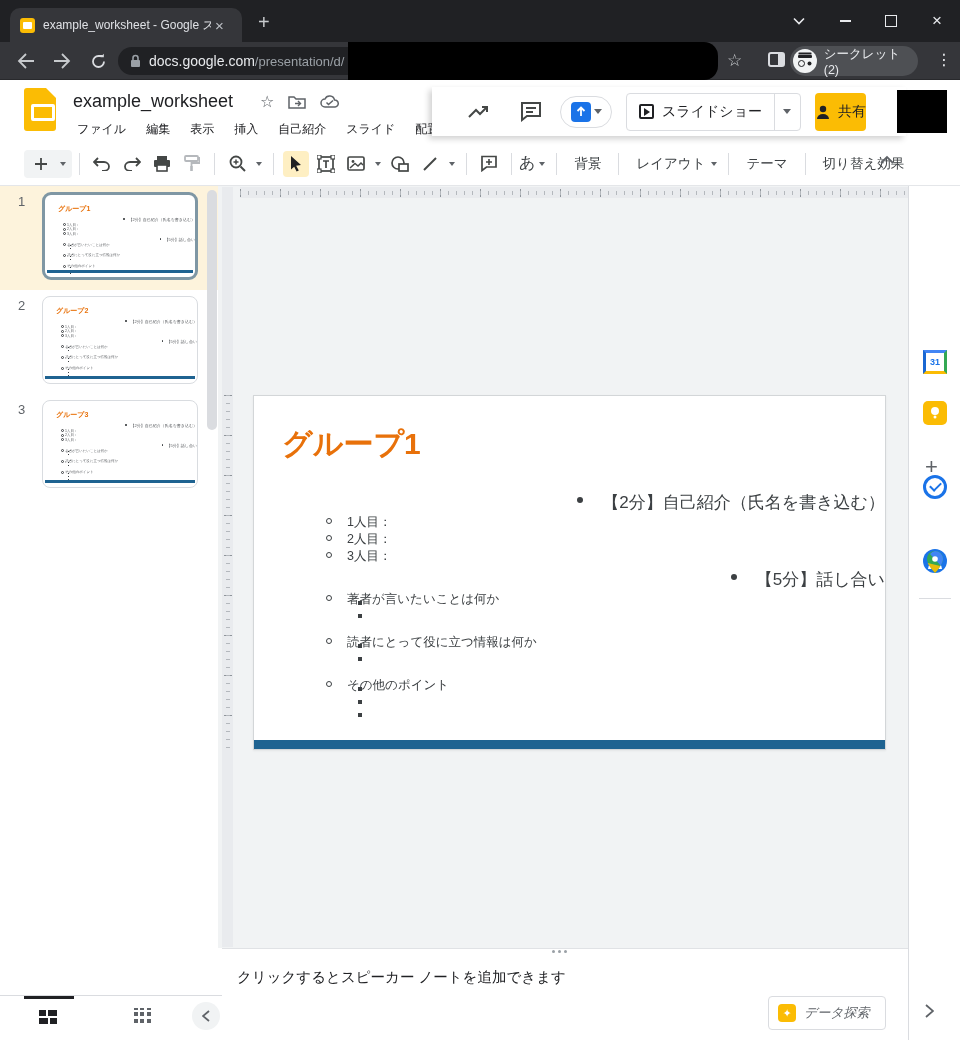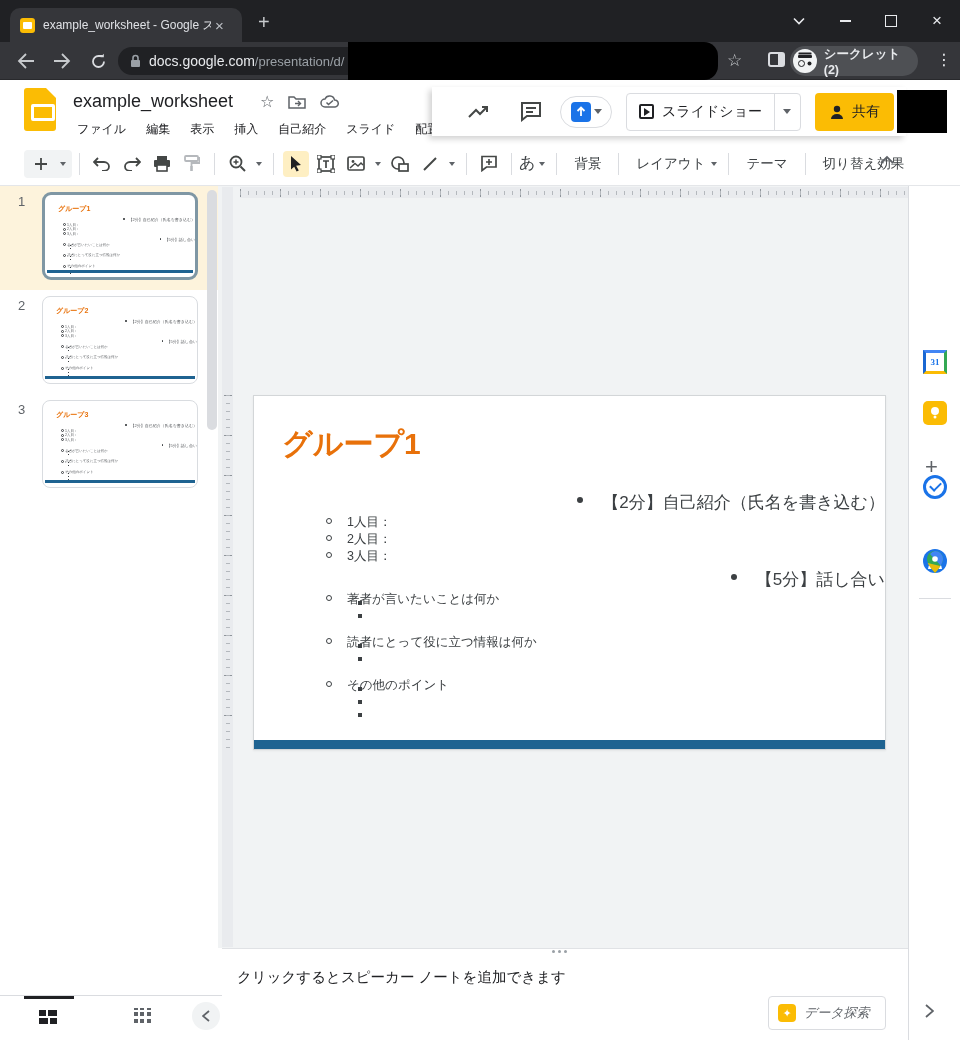--- a/index.html
+++ b/index.html
@@ -26,21 +26,21 @@
   .url-domain { color:#e8eaed; font-size:14px; margin-left:8px; white-space:nowrap; }
   .url-path { color:#9aa0a6; font-size:13px; white-space:nowrap; }
   .url-redact { position:absolute; left:348px; top:42px; width:370px; height:38px; background:#000; }
   .star-ic { position:absolute; left:727px; top:50px; color:#c7cacd; font-size:17px; }
   .sidepanel-ic { position:absolute; left:768px; top:52px; width:17px; height:15px; border:2px solid #dadce0; border-radius:3px; }
   .sidepanel-ic::after { content:""; position:absolute; right:0; top:0; width:5px; height:11px; background:#dadce0; }
   .incog-pill { position:absolute; left:790px; top:46px; width:128px; height:30px; background:#4e5054; border-radius:15px; display:flex; align-items:center; }
   .incog-circle { width:24px; height:24px; border-radius:50%; background:#f1f3f4; margin-left:3px; position:relative; }
   .incog-circle::before { content:""; position:absolute; left:5px; top:6px; width:14px; height:3px; background:#202124; border-radius:1px; box-shadow:0 -3px 0 -0.5px #202124; }
   .incog-circle::after { content:""; position:absolute; left:5px; top:11px; width:5px; height:5px; border:1.5px solid #202124; border-radius:50%; box-shadow:8px 0 0 -1.5px #202124; background:transparent; }
-  .incog-label { color:#e8eaed; font-size:12.5px; margin-left:7px;font-weight:bold; }
+  .incog-label { color:#e8eaed; font-size:12.5px; margin-left:7px; }
   .menu3dots { position:absolute; left:936px; top:50px; color:#e8eaed; font-size:16px; letter-spacing:0; }
 
   
   .app-header { position:absolute; left:0; top:80px; width:960px; height:62px; background:#fff; }
   .slides-logo { position:absolute; left:24px; top:88px; width:32px; height:43px; background:#fbbc04; border-radius:3px; }
   .slides-logo::before { content:""; position:absolute; right:0; top:0; border-style:solid; border-width:0 10px 10px 0; border-color:transparent #fff transparent transparent; }
   .slides-logo::after { content:""; position:absolute; left:7px; top:16px; width:18px; height:11px; border:3px solid #fff; border-radius:2px; }
   .doc-title { position:absolute; left:73px; top:91px; font-size:18px; color:#202124; }
   .title-ics { position:absolute; left:260px; top:92px; display:flex; gap:14px; color:#5f6368; font-size:16px; align-items:center; }
   .menubar { position:absolute; left:71px; top:119px; display:flex; gap:8px; }
@@ -50,21 +50,21 @@
   .hc-ic { width:26px; height:26px; display:flex; align-items:center; justify-content:center; }
   .present-pill { width:52px; height:32px; border:1px solid #dadce0; border-radius:16px; display:flex; align-items:center; justify-content:center; gap:3px; margin-left:16px; }
   .present-box { width:20px; height:20px; background:#1a73e8; border-radius:4px; display:flex; align-items:center; justify-content:center; }
   .caret { width:0; height:0; border-left:4px solid transparent; border-right:4px solid transparent; border-top:5px solid #5f6368; }
   .slideshow-btn { height:38px; border:1px solid #dadce0; border-radius:4px; display:flex; align-items:center; margin-left:14px; background:#fff; }
   .ss-main { display:flex; align-items:center; gap:8px; padding:0 12px; }
   .ss-icon { width:15px; height:15px; border:2px solid #202124; border-radius:2px; display:flex; align-items:center; justify-content:center; }
   .ss-icon::after { content:""; border-left:6px solid #202124; border-top:4px solid transparent; border-bottom:4px solid transparent; margin-left:1px; }
   .ss-label { font-size:14px; color:#202124; white-space:nowrap; }
   .ss-split { width:26px; height:38px; border-left:1px solid #dadce0; display:flex; align-items:center; justify-content:center; }
-  .share-btn { height:38px; background:#fbbc04; border-radius:4px; display:flex; align-items:center; gap:7px; padding:0 14px; margin-left:14px; }
+  .share-btn { height:38px; background:#fbbc04; border-radius:4px; display:flex; align-items:center; gap:7px; padding:0 0; margin-left:14px; }
   .share-label { font-size:14px; color:#202124; font-weight:500; white-space:nowrap; }
   .avatar-redact { position:absolute; left:897px; top:90px; width:50px; height:43px; background:#000; z-index:6; }
 
   
   .slide-toolbar { position:absolute; left:0; top:142px; width:960px; height:44px; background:#fff; border-bottom:1px solid #e4e6e9; display:flex; align-items:center; padding-left:24px; }
   .tb-ic { width:26px; height:26px; display:flex; align-items:center; justify-content:center; border-radius:4px; margin:0 2px; flex:0 0 auto; }
   .tb-ic.sel { background:#feefc3; }
   .tb-caret { width:14px; display:flex; justify-content:center; }
   .tb-caret::after { content:""; width:0; height:0; border-left:3.5px solid transparent; border-right:3.5px solid transparent; border-top:4.5px solid #5f6368; }
   .tb-sep { width:1px; height:22px; background:#dadce0; margin:0 7px; flex:0 0 1px; }
@@ -139,21 +139,21 @@
   .bottombar-left { position:absolute; left:0; top:995px; width:222px; height:45px; background:#fff; border-top:1px solid #dadce0; }
   .view-indicator { position:absolute; left:24px; top:0px; width:50px; height:3px; background:#202124; }
   .grid-ic { position:absolute; left:134px; top:1008px; width:17px; height:15px;
     background-image:linear-gradient(#5f6368,#5f6368); background-size:100% 100%;
     -webkit-mask:repeating-linear-gradient(90deg,#000 0 4px,transparent 4px 6.5px),repeating-linear-gradient(0deg,#000 0 4px,transparent 4px 6.5px);
     -webkit-mask-composite:source-in; mask-composite:intersect; }
   .chev-circle { position:absolute; left:192px; top:1002px; width:28px; height:28px; border-radius:50%; background:#f1f3f4; display:flex; align-items:center; justify-content:center; }
 
   
   .right-rail { position:absolute; left:908px; top:186px; width:52px; height:854px; background:#fff; border-left:1px solid #dadce0; }
-  .rail-ic { position:absolute; left:14px; width:24px; height:24px;font-family:Liberation Serif, serif; }
+  .rail-ic { position:absolute; left:14px; width:24px; height:24px; }
   .cal-ic { background:#fff; border-top:3px solid #4285f4; border-right:3px solid #34a853; border-bottom:3px solid #fbbc04; border-left:3px solid #1967d2; display:flex; align-items:center; justify-content:center; font-size:9px; font-weight:bold; color:#1a73e8; }
   .keep-ic { background:#fbbc04; border-radius:5px; position:relative; }
   .keep-ic::after { content:""; position:absolute; left:8px; top:6px; width:8px; height:8px; background:#fff; border-radius:50%; box-shadow:0 6px 0 -2.5px #fff; }
   .tasks-ic { border-radius:50%; border:3px solid #1a73e8; position:relative; }
   .tasks-ic::after { content:""; position:absolute; left:4px; top:4px; width:9px; height:5px; border-left:2.5px solid #1a73e8; border-bottom:2.5px solid #1a73e8; transform:rotate(-45deg); }
   .contacts-ic { border-radius:50%; background:#1a73e8; position:relative; }
   .contacts-ic::before { content:""; position:absolute; left:8.5px; top:5px; width:7px; height:7px; border-radius:50%; background:#fff; }
   .contacts-ic::after { content:""; position:absolute; left:5px; top:13px; width:14px; height:7px; border-radius:7px 7px 0 0; background:#fff; }
   .rail-divider { position:absolute; left:10px; width:32px; height:1px; background:#dadce0; }
   .rail-plus { position:absolute; left:16px; color:#5f6368; font-size:22px; font-weight:300; }

